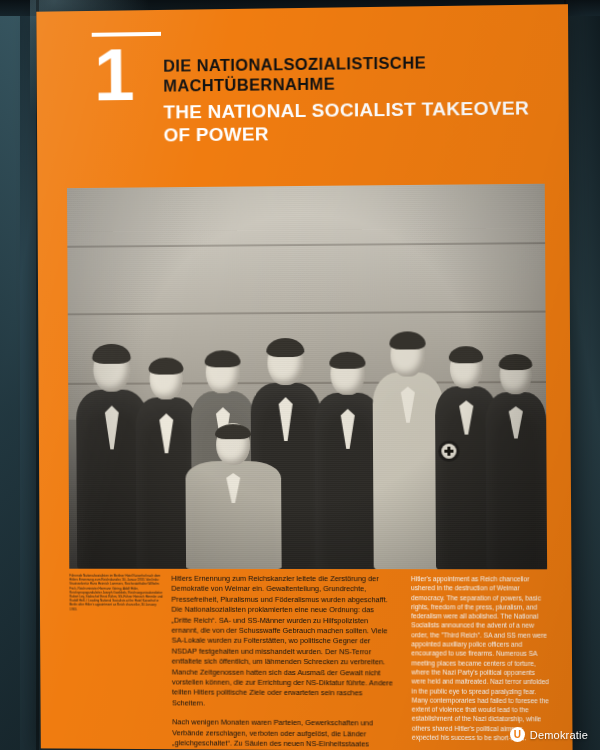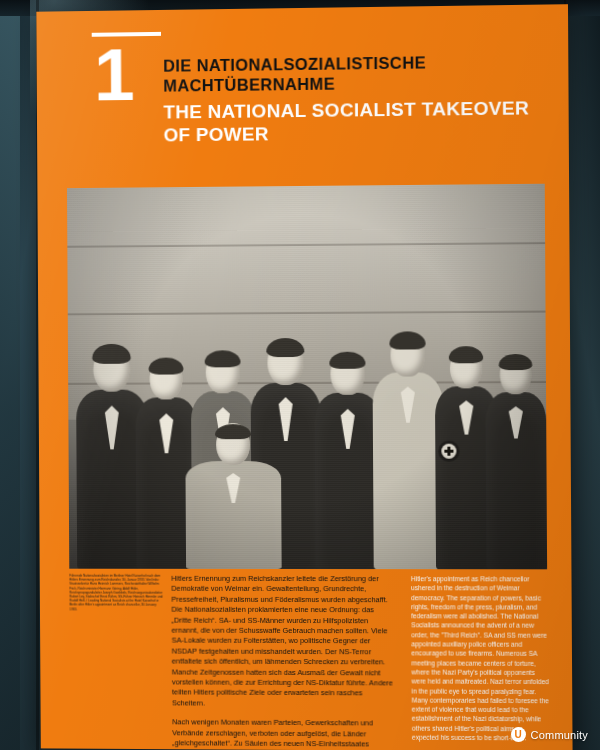--- a/index.html
+++ b/index.html
@@ -420,16 +420,16 @@
         <p>Hitler's appointment as Reich chancellor ushered in the destruction of Weimar democracy. The separation of powers, basic rights, freedom of the press, pluralism, and federalism were all abolished. The National Socialists announced the advent of a new order, the "Third Reich". SA and SS men were appointed auxiliary police officers and encouraged to use firearms. Numerous SA meeting places became centers of torture, where the Nazi Party's political opponents were held and maltreated. Nazi terror unfolded in the public eye to spread paralyzing fear. Many contemporaries had failed to foresee the extent of violence that would lead to the establishment of the Nazi dictatorship, while others shared Hitler's political aims or expected his success to be short-lived.</p>
 
       </div>
 
       <div class="panel-sheen"></div>
     </div>
   </div>
 
   <div class="watermark">
     <div class="wm-badge">U</div>
-    <div class="wm-text">Community</div>
+    <div class="wm-text">Demokratie</div>
   </div>
 
 </div>
 
 </body></html>

